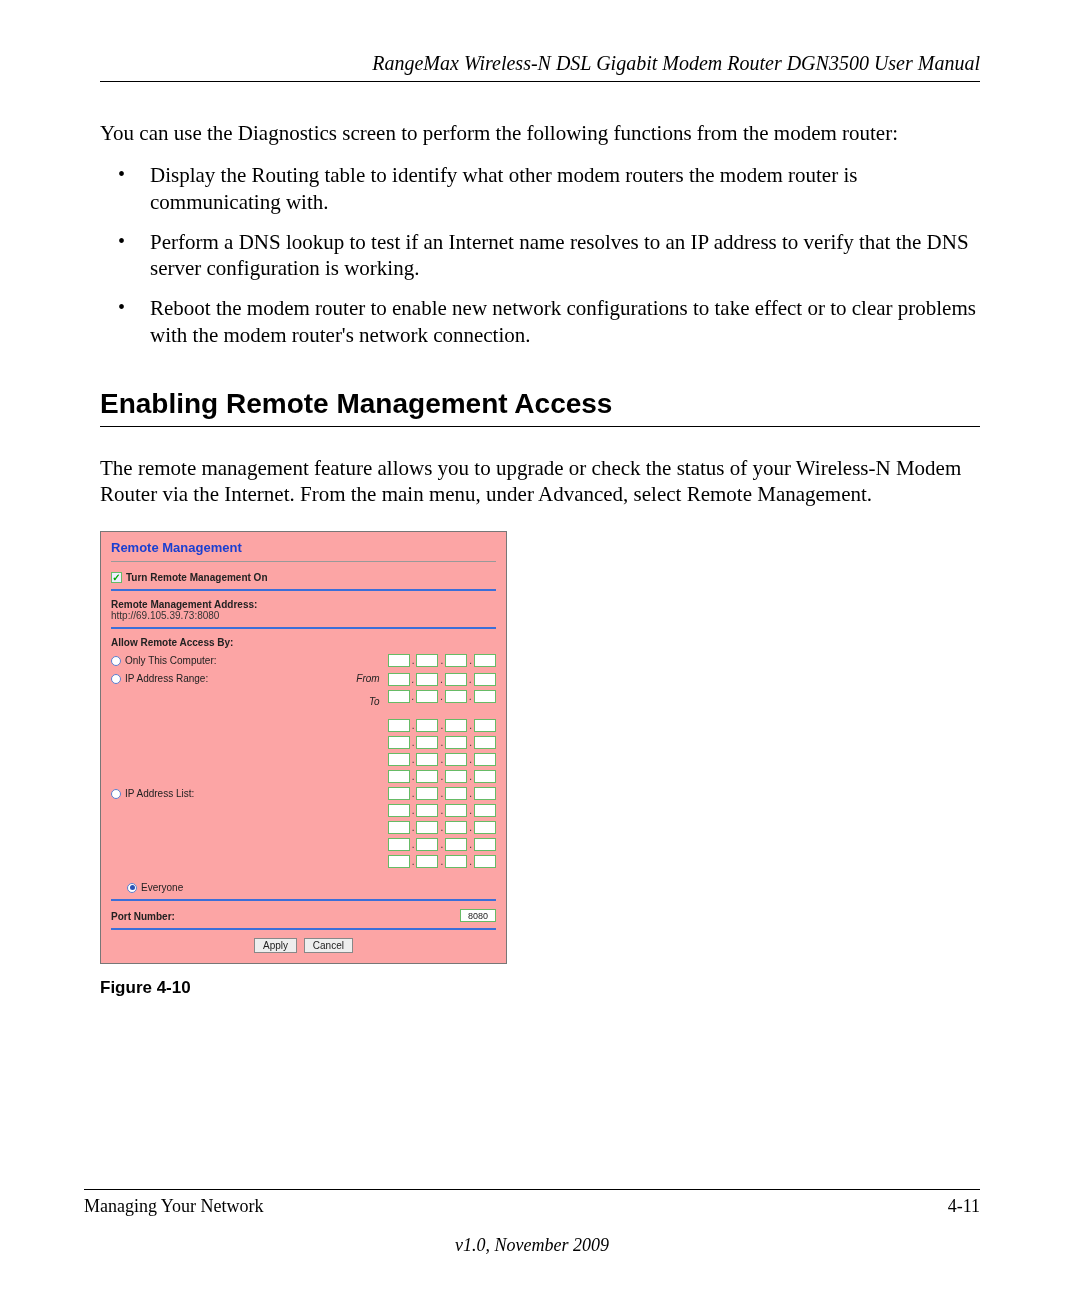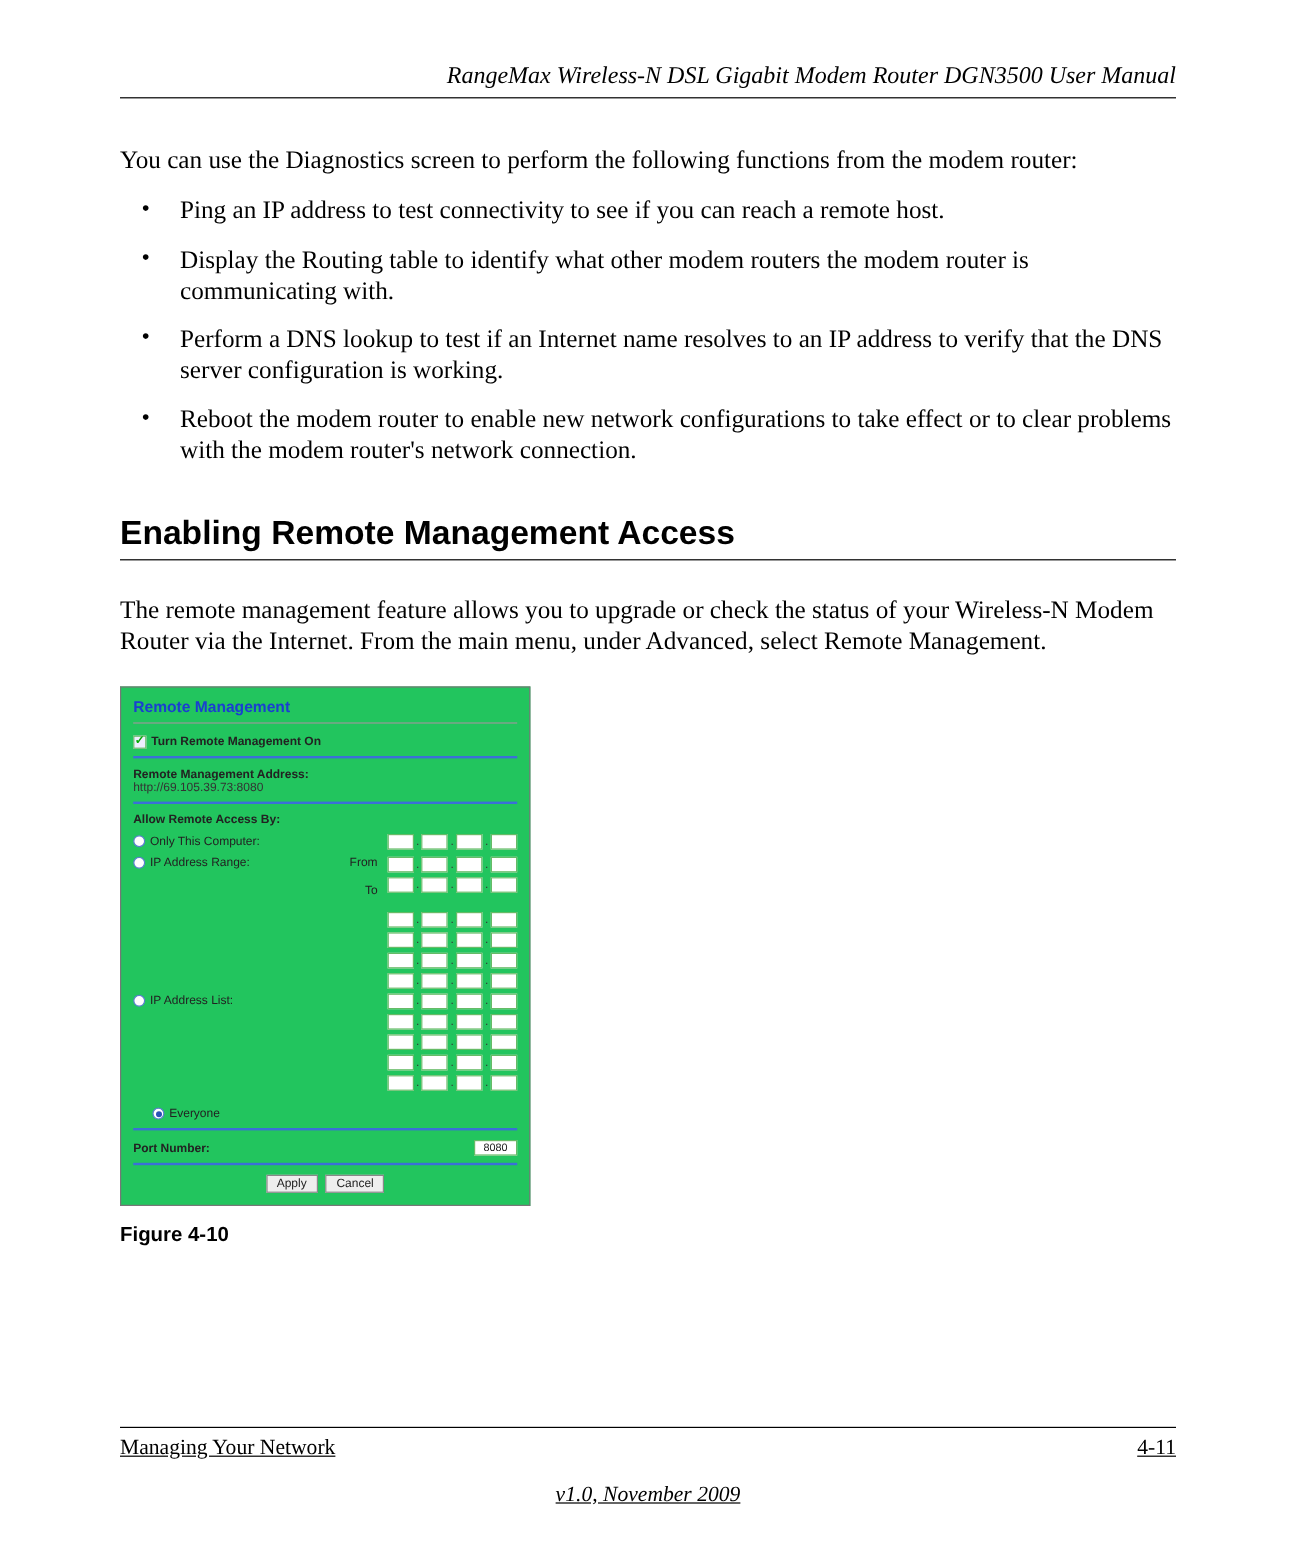--- a/index.html
+++ b/index.html
@@ -62,23 +62,23 @@
     margin-top: 24px;
   }
   .figure-caption {
     font-family: Arial, Helvetica, sans-serif;
     font-weight: bold;
     font-size: 17px;
     margin-top: 14px;
   }
   
   .ui-box {
-    width: 342px;
+    width: 407px;
     border: 1px solid #777;
-    background: #22c55e;
+    background: #fca5a5;
     font-family: Arial, Helvetica, sans-serif;
     font-size: 10px;
     color: #222;
     padding: 8px 10px 10px 10px;
     box-sizing: border-box;
   }
   .ui-title {
     color: #1a3fd1;
     font-weight: bold;
     font-size: 13px;
@@ -116,36 +116,35 @@
   .btn {
     font-size:10px; padding:1px 8px; border:1px solid #888; background:#eee;
     display:inline-block; margin:0 2px;
   }
   .port-field {
     width:36px; height:13px; border:1px solid #6b6; background:#fff; font-size:9px;
     display:inline-flex; align-items:center; justify-content:center; box-sizing:border-box;
   }
   .footer {
     position:absolute;
-    left:100px; right:100px; bottom:40px;text-decoration:underline;
+    left:84px; right:100px; bottom:40px;
   }
   .footer-line { border-top:1px solid #000; padding-top:6px; display:flex; justify-content:space-between; font-size:18px;}
   .footer-version { text-align:center; font-style:italic; font-size:18px; margin-top:18px;}
 </style>
 </head>
 <body>
 
 <div class="page">
 
   <div class="running-head">RangeMax Wireless-N DSL Gigabit Modem Router DGN3500 User Manual</div>
 
   <p class="body-text">You can use the Diagnostics screen to perform the following functions from the modem router:</p>
 
   <ul class="bullets">
-    <li>Ping an IP address to test connectivity to see if you can reach a remote host.</li>
     <li>Display the Routing table to identify what other modem routers the modem router is communicating with.</li>
     <li>Perform a DNS lookup to test if an Internet name resolves to an IP address to verify that the DNS server configuration is working.</li>
     <li>Reboot the modem router to enable new network configurations to take effect or to clear problems with the modem router's network connection.</li>
   </ul>
 
   <h2 class="section-heading">Enabling Remote Management Access</h2>
 
   <p class="body-text" style="margin-top:28px;">The remote management feature allows you to upgrade or check the status of your Wireless-N Modem Router via the Internet. From the main menu, under Advanced, select Remote Management.</p>
 
   <div class="figure-wrap">
@@ -179,21 +178,21 @@
             <span class="dot">.</span>
           <span class="oct"></span>
         </span>
       </div>
 
       <div class="ui-row" style="justify-content:space-between; align-items:flex-start;">
         <span style="display:flex;align-items:center;">
           <span class="ui-radio"></span>
           <span class="ui-radio-label">IP Address Range:</span>
         </span>
-        <span style="display:flex; gap:4px;">
+        <span style="display:flex; gap:4px;font-style:italic;">
           <span class="range-labels">
             <span>From</span>
             <span>To</span>
           </span>
           <span class="ip-col">
             <span class="ip4">
                 <span class="oct"></span>
                 <span class="dot">.</span>
                 <span class="oct"></span>
                 <span class="dot">.</span>

